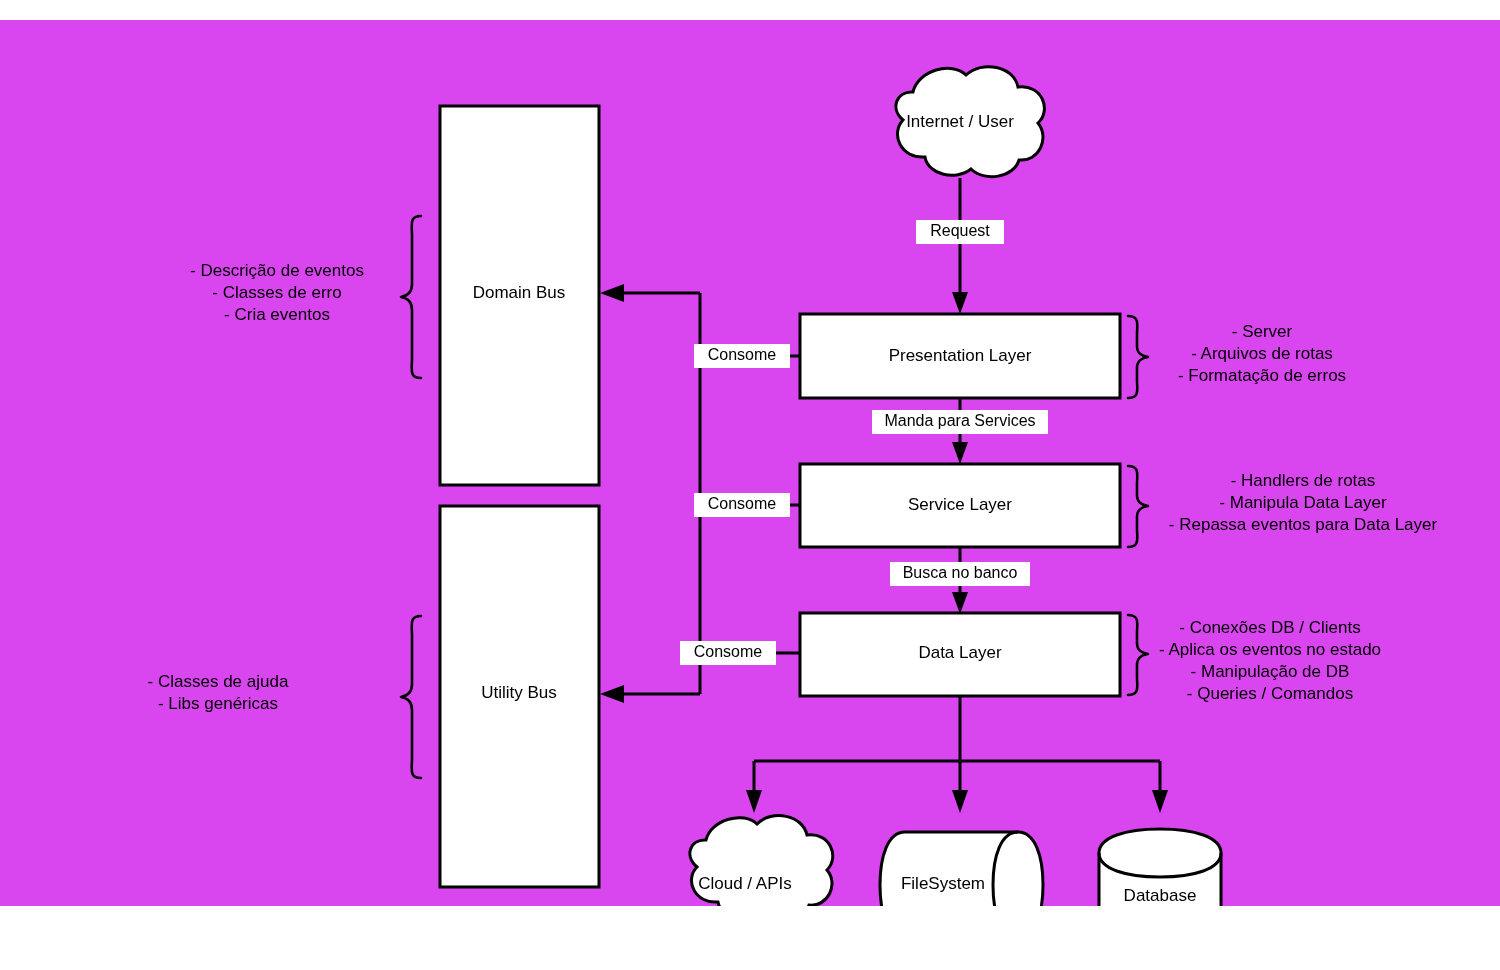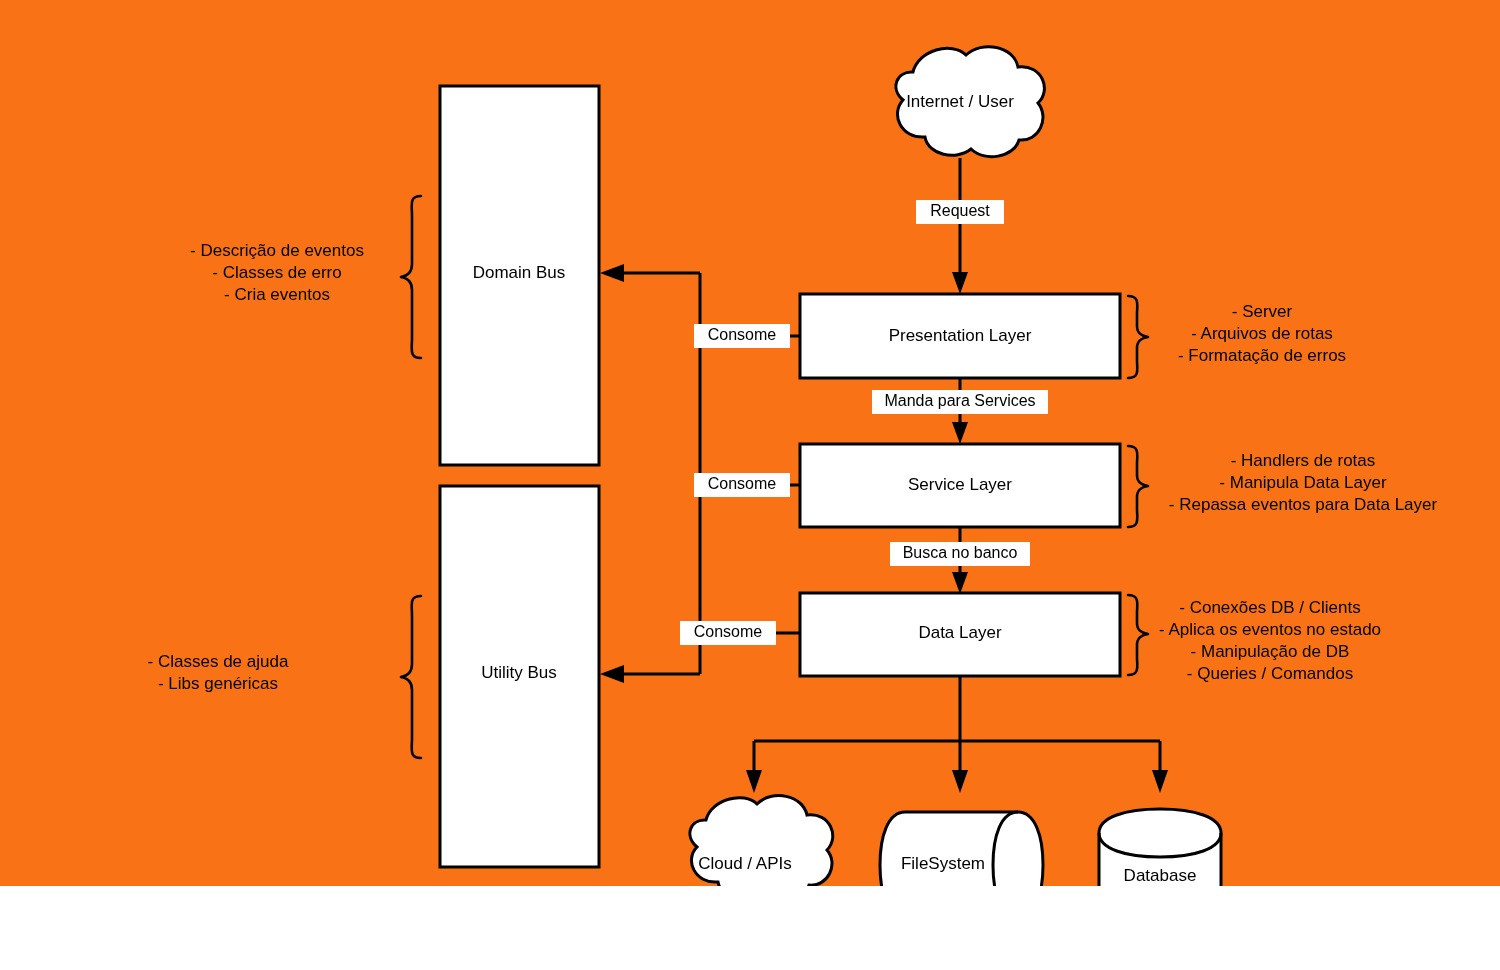--- a/index.html
+++ b/index.html
@@ -4,23 +4,24 @@
 <style>
   html, body {
     margin: 0;
     padding: 0;
     background: #ffffff;
   }
   #stage {
     position: relative;
     width: 1500px;
     height: 886px;
-    background: #f97316;
+    background: #d946ef;
     font-family: "Liberation Sans", sans-serif;
     overflow: hidden;
+    margin-top: 20px;
   }
   svg#diagram {
     position: absolute;
     top: 0; left: 0;
     width: 1500px;
     height: 970px;
   }
   .shape-stroke {
     fill: #ffffff;
     stroke: #000000;

